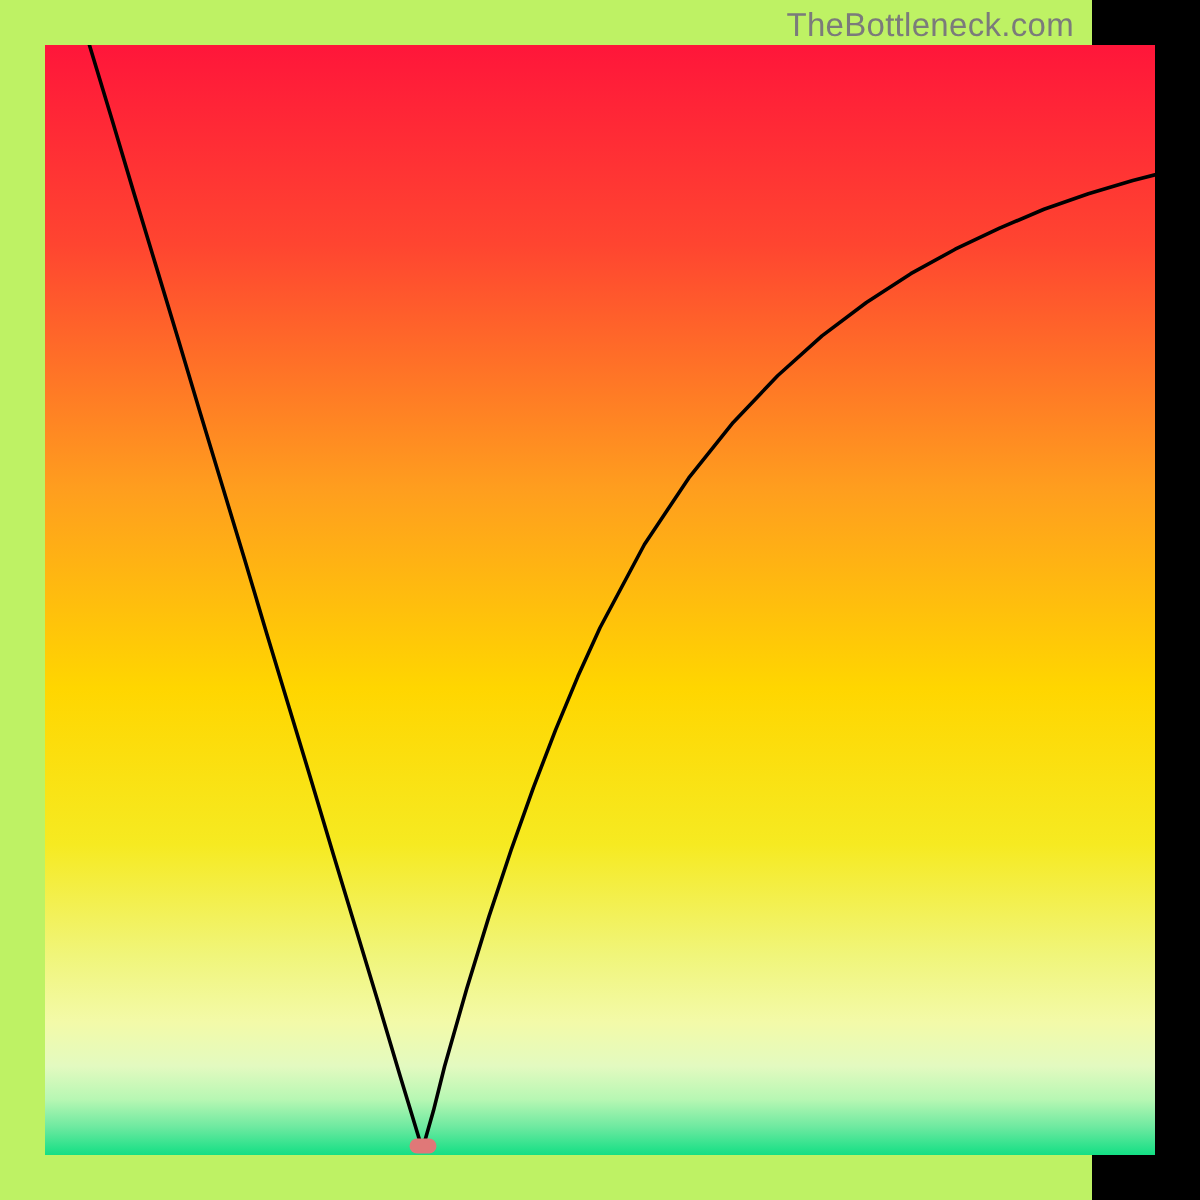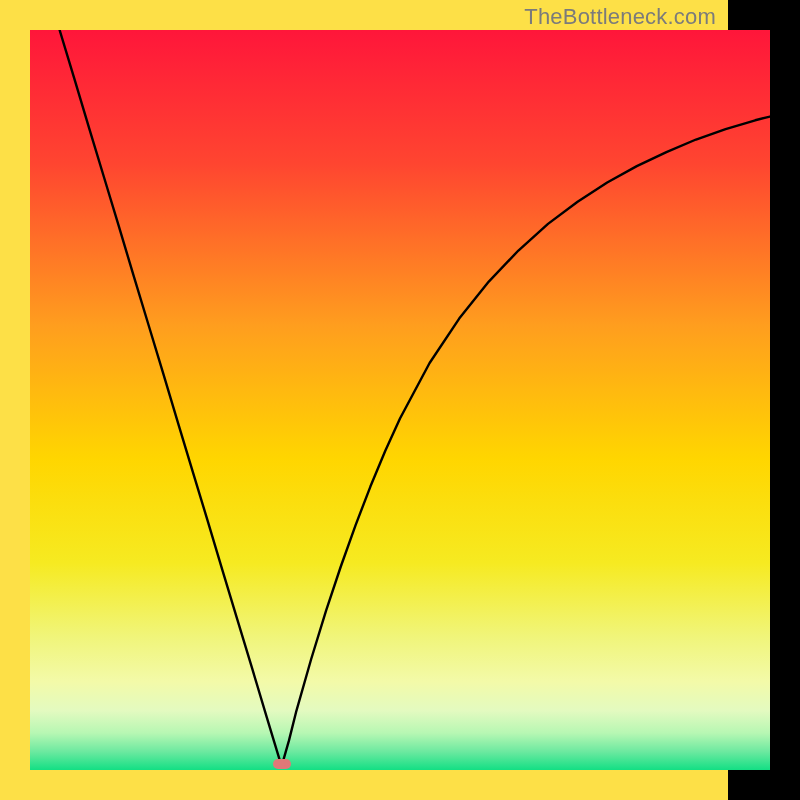--- a/index.html
+++ b/index.html
@@ -8,21 +8,21 @@
     width: 800px;
     height: 800px;
     overflow: hidden;
     font-family: Arial, Helvetica, sans-serif;
     background: #000;
   }
   .frame {
     position: relative;
     width: 728px;
     height: 800px;
-    background: #fde047;
+    background: #bef264;
   }
   .plot-area {
     position: absolute;
     left: 30px;
     top: 30px;
     width: 740px;
     height: 740px;
     overflow: hidden;
   }
   .gradient {

